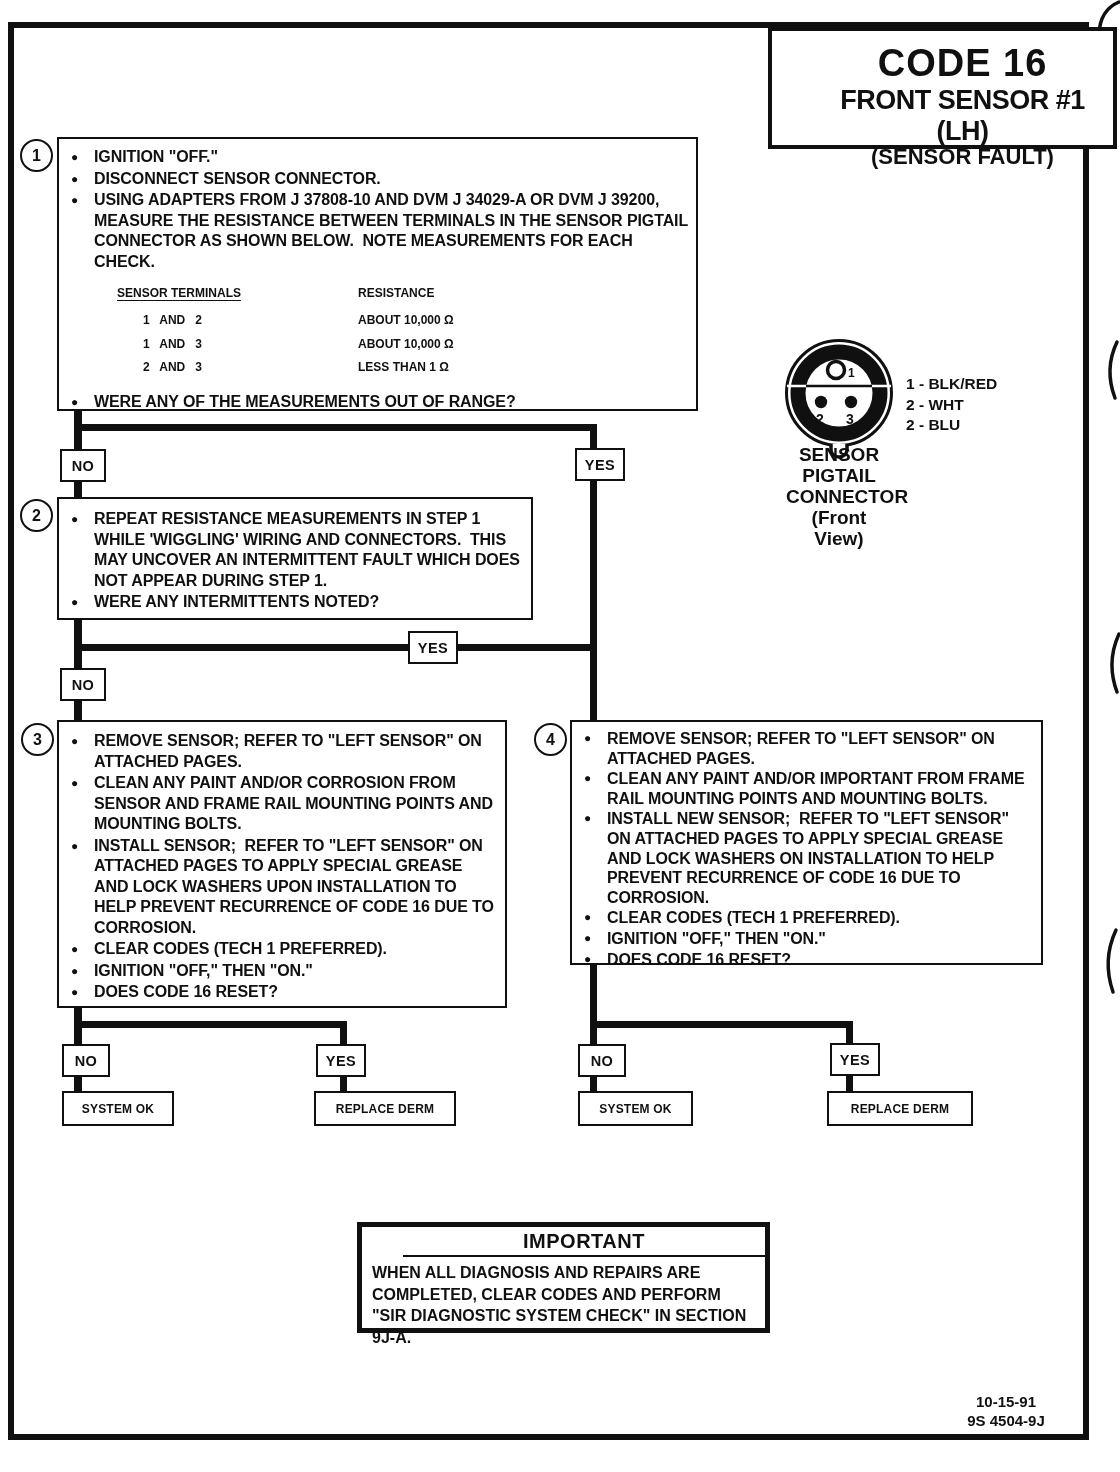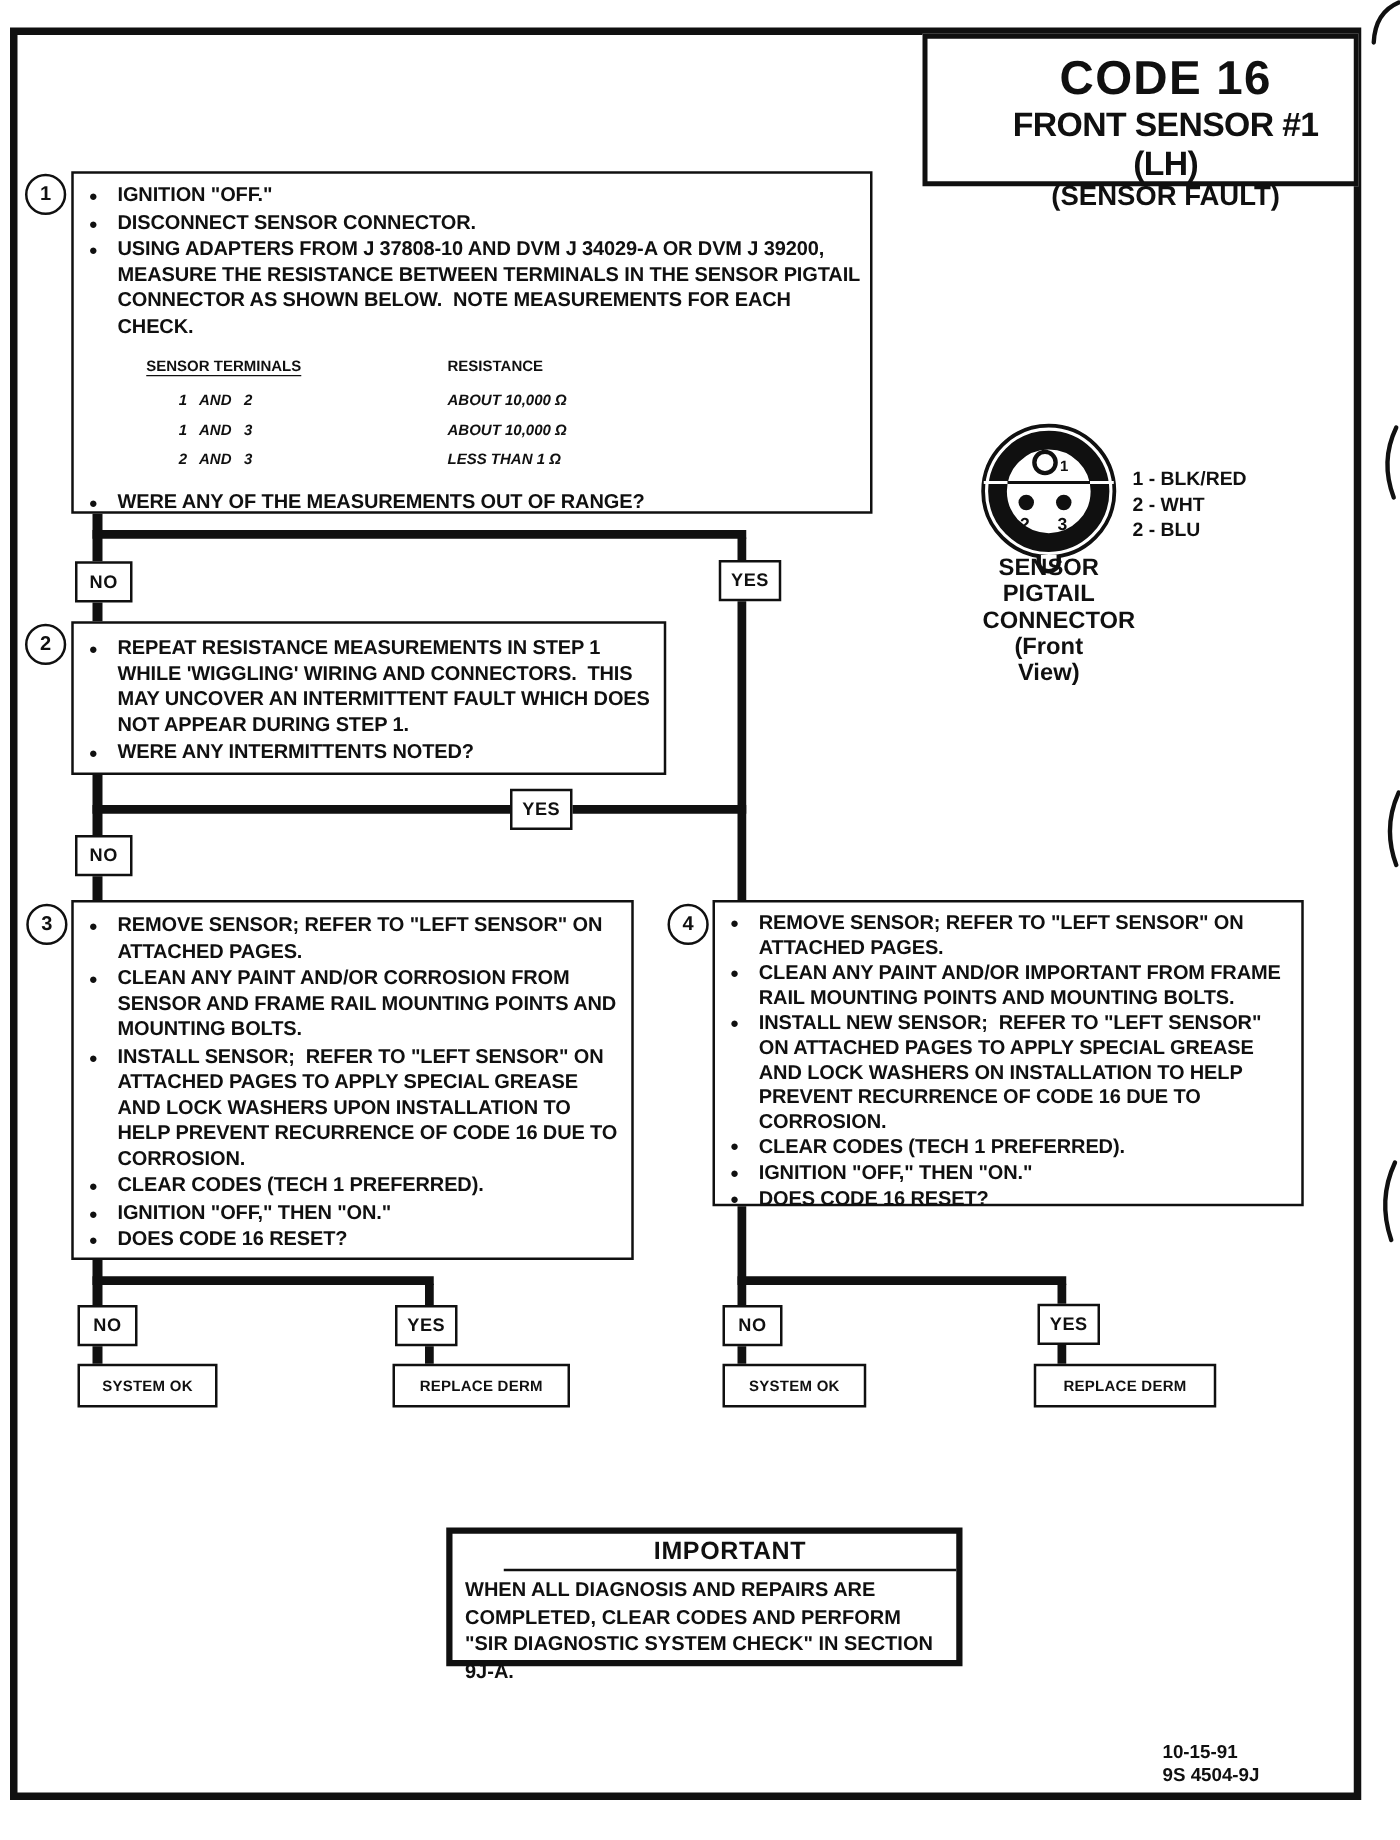--- a/index.html
+++ b/index.html
@@ -20,48 +20,48 @@
   .brow { display:flex; gap:13px; margin-bottom:1px; }
   .bullet { flex:none; width:10px; font-size:12px; line-height:20.5px; }
   .bt { font-size:16px; line-height:20.5px; letter-spacing:-0.1px; white-space:pre-wrap; }
   .lh-tight .bullet { line-height:19.6px; }
   .lh-tight .bt { line-height:19.6px; }
   .step-num { position:absolute; width:33px; height:33px; border:2.5px solid #101010; border-radius:50%;
               background:#fff; text-align:center; line-height:29px; font-size:16px; z-index:2; box-sizing:border-box; }
   .term-table { margin:14px 0 0 46px; }
   .tt-grid { display:grid; grid-template-columns:200px auto; font-size:12px;gap:41px; }
   .tt-h1 { text-decoration:underline; text-underline-offset:3px; }
-  .tt-rows { margin-top:9px; row-gap:1px; line-height:22.5px;font-style:italic; }
+  .tt-rows { margin-top:9px; row-gap:1px; line-height:22.5px; }
   .tt-c1 { padding-left:26px; white-space:pre; }
   .q-row { margin-top:13px; }
   .tag { position:absolute; border:2.5px solid #101010; background:#fff; z-index:3; box-sizing:border-box;
          display:flex; align-items:center; justify-content:center; font-size:14.5px; letter-spacing:0.5px; }
   .outcome { font-size:12px; letter-spacing:0.2px; }
   .legend-line { font-size:15.5px; line-height:20.5px; }
   .conn-caption { text-align:center; font-size:19px; line-height:21px; }
   .important-box { border:5px solid #101010; background:#fff; z-index:2; }
   .imp-title { text-align:center; font-size:20px; padding:3px 0 2px 0; border-bottom:2.5px solid #101010; letter-spacing:0.5px;margin-left:41px; }
   .imp-body { font-size:16px; line-height:21.5px; padding:5px 8px 0 10px; white-space:pre-wrap; }
-  .footer { text-align:left; font-size:15px; line-height:19px; z-index:2; }
+  .footer { text-align:center; font-size:15px; line-height:19px; z-index:2; }
   svg text { font-family:"Liberation Sans","DejaVu Sans",sans-serif; font-weight:700; fill:#101010; }
 </style>
 </head>
 <body>
 
 <div class="abs page-border" style="left:8px; top:22px; width:1081px; height:1418px;"></div>
 
 <svg class="abs" style="left:0; top:0; width:1120px; height:1472px; z-index:0;" viewBox="0 0 1120 1472">
   <path d="M 1119 2 Q 1100 10 1099 34" fill="none" stroke="#101010" stroke-width="3.5" stroke-linecap="round"></path>
   <path d="M 1051 70 Q 1062 92 1049 114" fill="none" stroke="#101010" stroke-width="3.5" stroke-linecap="round"></path>
   <path d="M 1117 342 Q 1104 369 1115 398" fill="none" stroke="#101010" stroke-width="3.5" stroke-linecap="round"></path>
   <path d="M 1119 634 Q 1106 662 1117 692" fill="none" stroke="#101010" stroke-width="3.5" stroke-linecap="round"></path>
   <path d="M 1116 930 Q 1102 960 1113 992" fill="none" stroke="#101010" stroke-width="3.5" stroke-linecap="round"></path>
 </svg>
 
-<div class="abs title-box" style="left:738px; top:27px; width:349px; height:122px;padding-left:40px;">
+<div class="abs title-box" style="left:768px; top:27px; width:349px; height:122px;padding-left:40px;">
   <div class="title-code">CODE 16</div>
   <div class="title-sub">FRONT SENSOR #1 (LH)</div>
   <div class="title-sub2">(SENSOR FAULT)</div>
 </div>
 
 <div class="ln" style="left:74px; top:410px; width:8px; height:40px;"></div>
 <div class="ln" style="left:74px; top:424px; width:523px; height:7px;"></div>
 <div class="ln" style="left:590px; top:430px; width:7px; height:20px;"></div>
 <div class="ln" style="left:74px; top:481px; width:8px; height:17px;"></div>
 <div class="ln" style="left:590px; top:480px; width:7px; height:242px;"></div>

